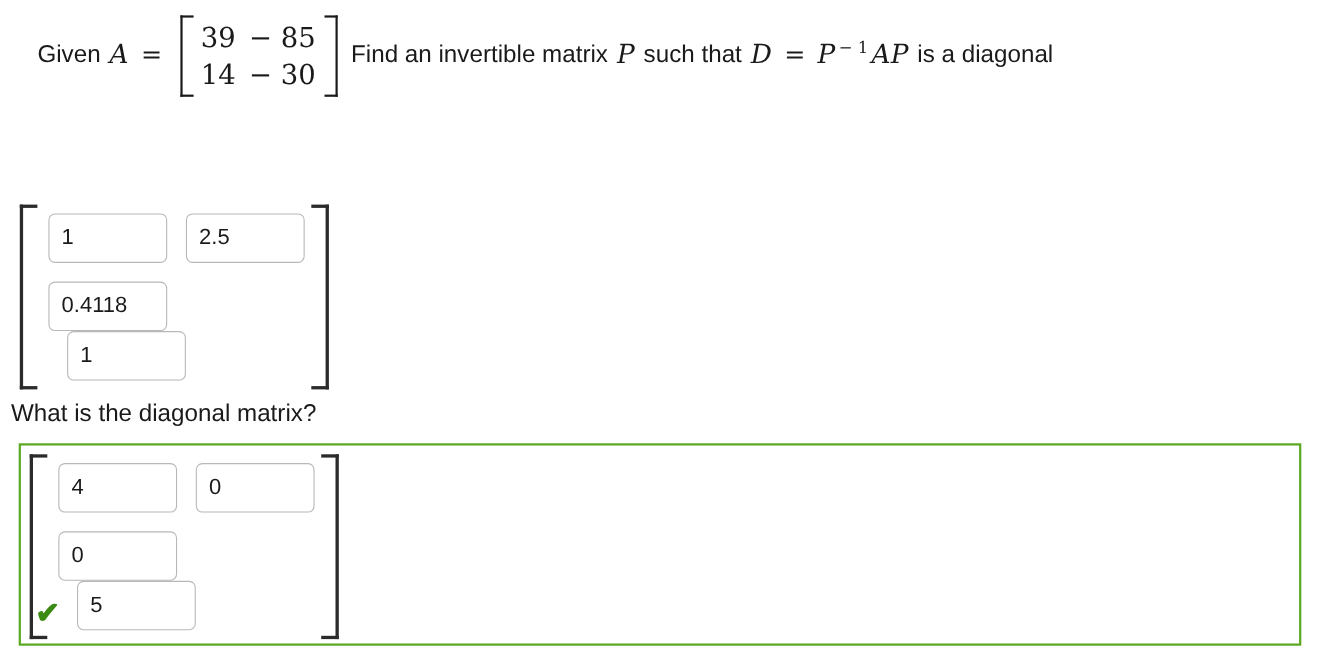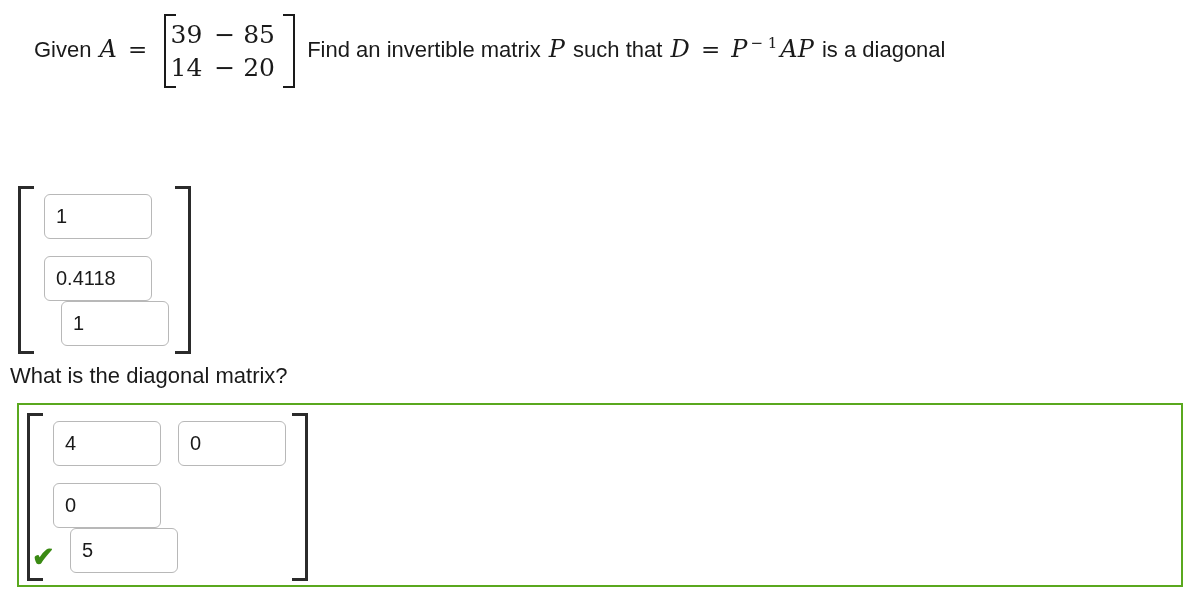--- a/index.html
+++ b/index.html
@@ -59,21 +59,21 @@
     line-height: 0;
     padding-left: 0px;
     letter-spacing: 0.5px;
   }
 
   
   .inline-matrix {
     display: inline-block;
     vertical-align: middle;
     position: relative;
-    padding: 4px 14px 4px 0;
+    padding: 4px 14px 4px 12px;
     margin: 0 6px 0 8px;
   }
   .inline-matrix .brk {
     position: absolute;
     top: 0;
     bottom: 0;
     width: 10px;
     border-top: 2px solid #1a1a1a;
     border-bottom: 2px solid #1a1a1a;
   }
@@ -176,21 +176,21 @@
     <span class="inline-matrix">
       <span class="brk left"></span>
       <table>
         <tbody>
             <tr>
           <td>39</td>
           <td>− 85</td>
         </tr>
         <tr>
           <td>14</td>
-          <td>− 20</td>
+          <td>− 30</td>
         </tr>
       </tbody>
         </table>
       <span class="brk right"></span>
     </span>
 
     <span>Find an invertible matrix</span>
     <span class="mi">P</span>
     <span>such that</span>
     <span class="mi">D</span>
@@ -202,20 +202,21 @@
 
 
 </div>
 
 <div class="answer-block" id="answer-p">
   <div class="matrix-inputs">
     <span class="bigbrk left"></span>
 
     <div class="mrow">
       <input class="cellinput" type="text" value="1" style="">
+      <input class="cellinput" type="text" value="2.5" style="">
     </div>
 
     <div class="mrow">
       <input class="cellinput" type="text" value="0.4118" style="">
       <input class="cellinput" type="text" value="1" style="">
     </div>
 
     <span class="bigbrk right"></span>
   </div>
 </div>

